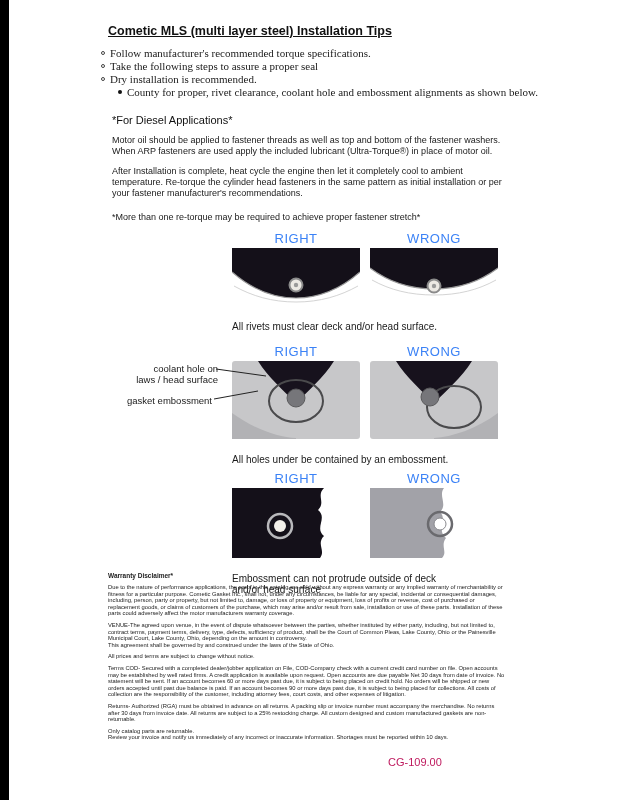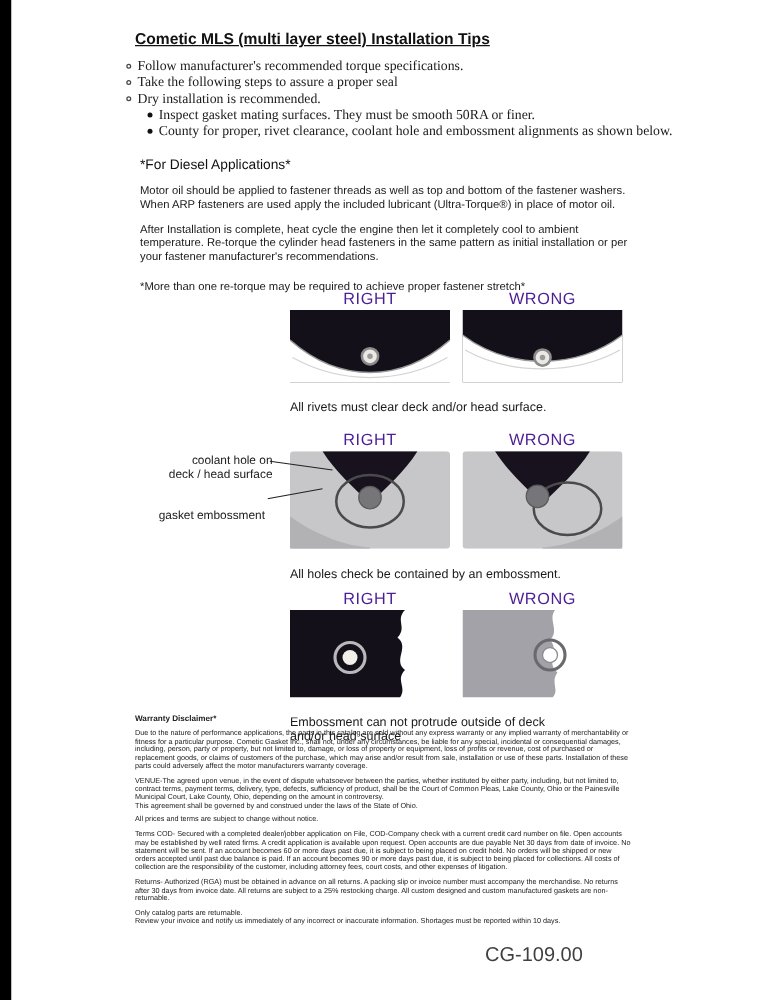--- a/index.html
+++ b/index.html
@@ -21,40 +21,40 @@
   .marker-circle { width:4px; height:4px; border:1px solid #444; border-radius:50%; margin:4px 5px 0 1px; flex:none; }
   .marker-dot { width:4px; height:4px; background:#111; border-radius:50%; margin:4px 5px 0 0; flex:none; }
   .sub { margin-left:18px; line-height:12.5px; }
 
   .diesel-heading { font-size:11px; font-weight:normal; margin:15px 0 0 12px; }
   .para { font-size:9px; line-height:11px; margin:9px 0 0 12px; width:392px; color:#1a1a1a; }
   .note { font-size:9px; margin:13px 0 0 12px; color:#1a1a1a; }
 
   .diagrams { position:absolute; left:232px; top:231px; width:266px; }
   .lbl-row { display:flex; justify-content:space-between; }
-  .lbl { width:128px; text-align:center; font-size:13px; letter-spacing:0.5px; color:#4c1d95; }
+  .lbl { width:128px; text-align:center; font-size:13px; letter-spacing:0.5px; color:#3b82f6; }
   .panels { display:flex; justify-content:space-between; margin-top:2px; position:relative; }
   .panel { width:128px; display:block; }
   .caption { font-size:10px; margin-top:15px; color:#1a1a1a; }
   .mt1 { margin-top:12px; }
   .mt2 { margin-top:6px; }
 
   .coolant-label { position:absolute; left:-102px; top:2px; width:88px; text-align:right;
                    font-size:9.5px; line-height:11px; white-space:pre-line; color:#1a1a1a; z-index:2; }
   .embossment-label { position:absolute; left:-116px; top:34px; width:96px; text-align:right;
-                      font-size:9.5px; color:#1a1a1a; z-index:2;margin-top:12px; }
+                      font-size:9.5px; color:#1a1a1a; z-index:2; }
   .connector { position:absolute; left:-18px; top:0; width:72px; height:46px; z-index:3; }
 
   .ws-pre { white-space:pre-line; }
 
   .warranty { position:absolute; left:108px; top:572px; width:398px; color:#222; }
   .w-head { font-size:6.5px; font-weight:bold; margin-bottom:5px; }
   .w-para { font-size:5.8px; line-height:6.6px; margin-bottom:5px; white-space:pre-line; }
 
-  .footer { position:absolute; left:388px; top:756px; font-size:16px; color:#404040; }
+  .footer { position:absolute; left:388px; top:756px; font-size:11px; color:#be185d; }
 </style>
 </head>
 <body>
 
 <div class="left-bar"></div>
 
 <div class="page">
   <h1 class="title">Cometic MLS (multi layer steel) Installation Tips</h1>
 
   <div class="bullets">
@@ -62,24 +62,20 @@
       <span class="marker-circle"></span>
       <span>Follow manufacturer's recommended torque specifications.</span>
     </div>
     <div class="bullet-row">
       <span class="marker-circle"></span>
       <span>Take the following steps to assure a proper seal</span>
     </div>
     <div class="bullet-row">
       <span class="marker-circle"></span>
       <span>Dry installation is recommended.</span>
-    </div>
-    <div class="bullet-row sub">
-      <span class="marker-dot"></span>
-      <span>Inspect gasket mating surfaces.  They must be smooth 50RA or finer.</span>
     </div>
     <div class="bullet-row sub">
       <span class="marker-dot"></span>
       <span>County for proper, rivet clearance, coolant hole and embossment alignments as shown below.</span>
     </div>
   </div>
 
   <h2 class="diesel-heading">*For Diesel Applications*</h2>
   <p class="para">Motor oil should be applied to fastener threads as well as top and bottom of the fastener washers. When ARP fasteners are used apply the included lubricant (Ultra-Torque®) in place of motor oil.</p>
   <p class="para">After Installation is complete, heat cycle the engine then let it completely cool to ambient temperature. Re-torque the cylinder head fasteners in the same pattern as initial installation or per your fastener manufacturer's recommendations.</p>
@@ -111,42 +107,42 @@
     </svg>
   </div>
   <p class="caption">All rivets must clear deck and/or head surface.</p>
 
   <div class="lbl-row mt1">
     <span class="lbl">RIGHT</span>
     <span class="lbl">WRONG</span>
   </div>
   <div class="panels">
     <div class="coolant-label ws-pre">coolant hole on
-deck / head surface</div>
+laws / head surface</div>
     <div class="embossment-label">gasket embossment</div>
     <svg class="connector" viewBox="0 0 72 46">
       <line x1="2" y1="8" x2="52" y2="15" stroke="#222" stroke-width="1"></line>
       <line x1="0" y1="38" x2="44" y2="30" stroke="#222" stroke-width="1"></line>
     </svg>
     <svg class="panel" viewBox="0 0 128 78">
       <rect width="128" height="78" rx="3" fill="#c7c7c9"></rect>
       <path d="M0,78 L0,52 C22,68 46,76 64,77 L64,78 Z" fill="#b2b2b5"></path>
       <path d="M26,0 L102,0 C92,16 76,30 64,42 C52,30 36,16 26,0 Z" fill="#17121d"></path>
       <ellipse cx="64" cy="40" rx="27" ry="21" fill="none" stroke="#4a4a4c" stroke-width="2"></ellipse>
       <circle cx="64" cy="37" r="9" fill="#76767a" stroke="#5a5a5c" stroke-width="1"></circle>
     </svg>
     <svg class="panel" viewBox="0 0 128 78">
       <rect width="128" height="78" rx="3" fill="#c7c7c9"></rect>
       <path d="M128,78 L128,52 C106,68 82,76 64,77 L64,78 Z" fill="#b2b2b5"></path>
       <path d="M26,0 L102,0 C92,16 76,30 64,42 C52,30 36,16 26,0 Z" fill="#17121d"></path>
       <ellipse cx="84" cy="46" rx="27" ry="21" fill="none" stroke="#4a4a4c" stroke-width="2"></ellipse>
       <circle cx="60" cy="36" r="9" fill="#76767a" stroke="#5a5a5c" stroke-width="1"></circle>
     </svg>
   </div>
-  <p class="caption">All holes check be contained by an embossment.</p>
+  <p class="caption">All holes under be contained by an embossment.</p>
 
   <div class="lbl-row mt2">
     <span class="lbl">RIGHT</span>
     <span class="lbl">WRONG</span>
   </div>
   <div class="panels">
     <svg class="panel" viewBox="0 0 128 70">
       <rect width="128" height="70" fill="#ffffff"></rect>
       <path d="M0,0 L92,0 C84,8 94,14 86,22 C96,30 82,40 92,48 C84,56 94,62 88,70 L0,70 Z" fill="#141019"></path>
       <circle cx="48" cy="38" r="12" fill="none" stroke="#b9b9bc" stroke-width="2.5"></circle>

